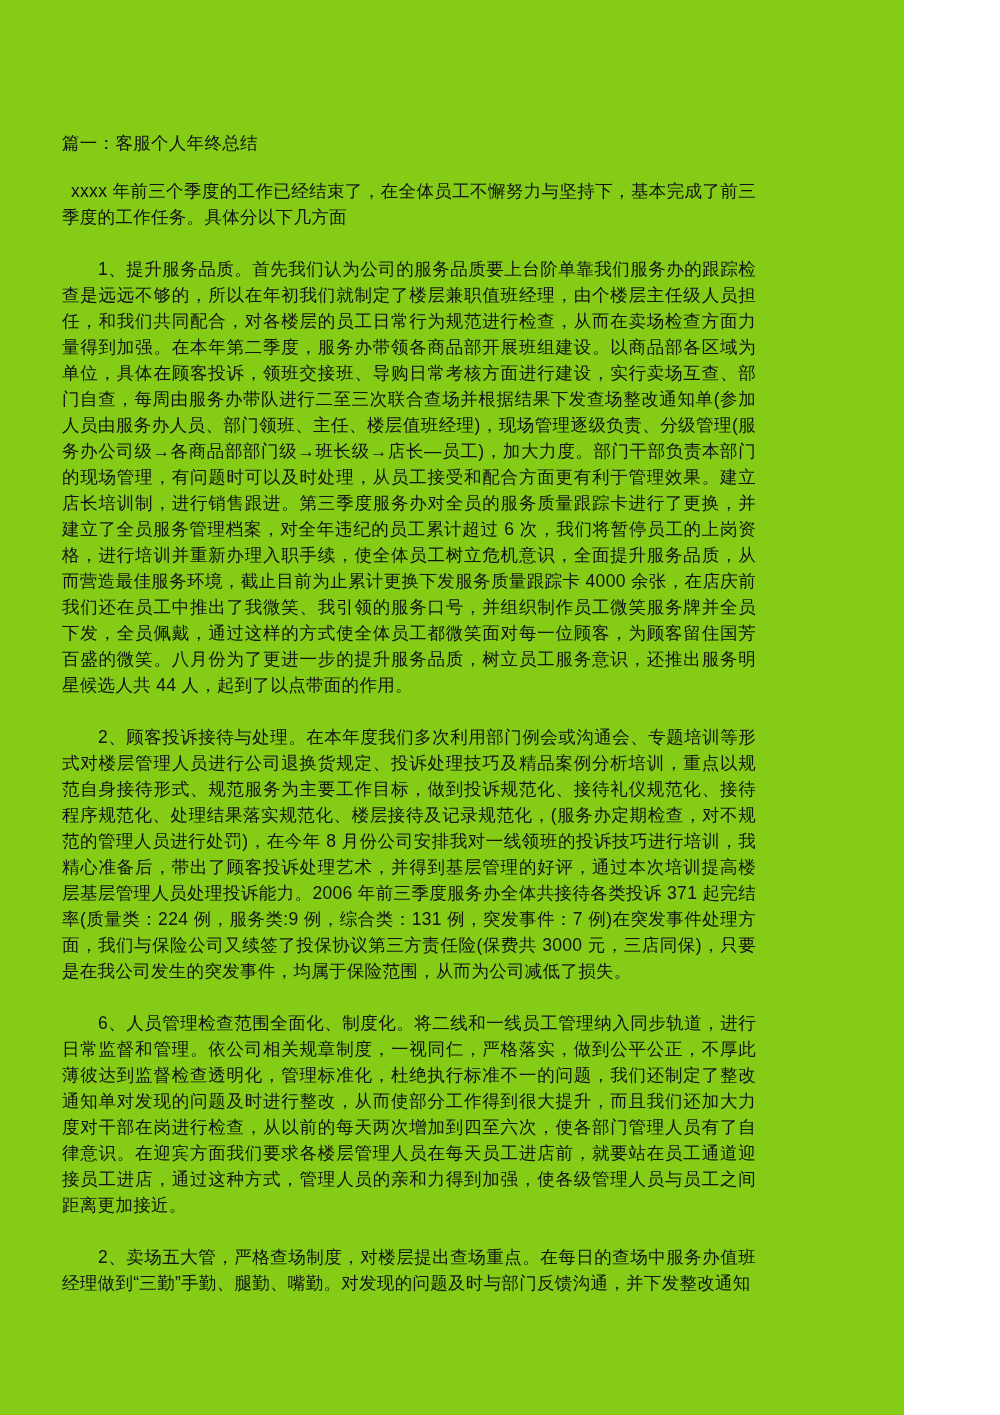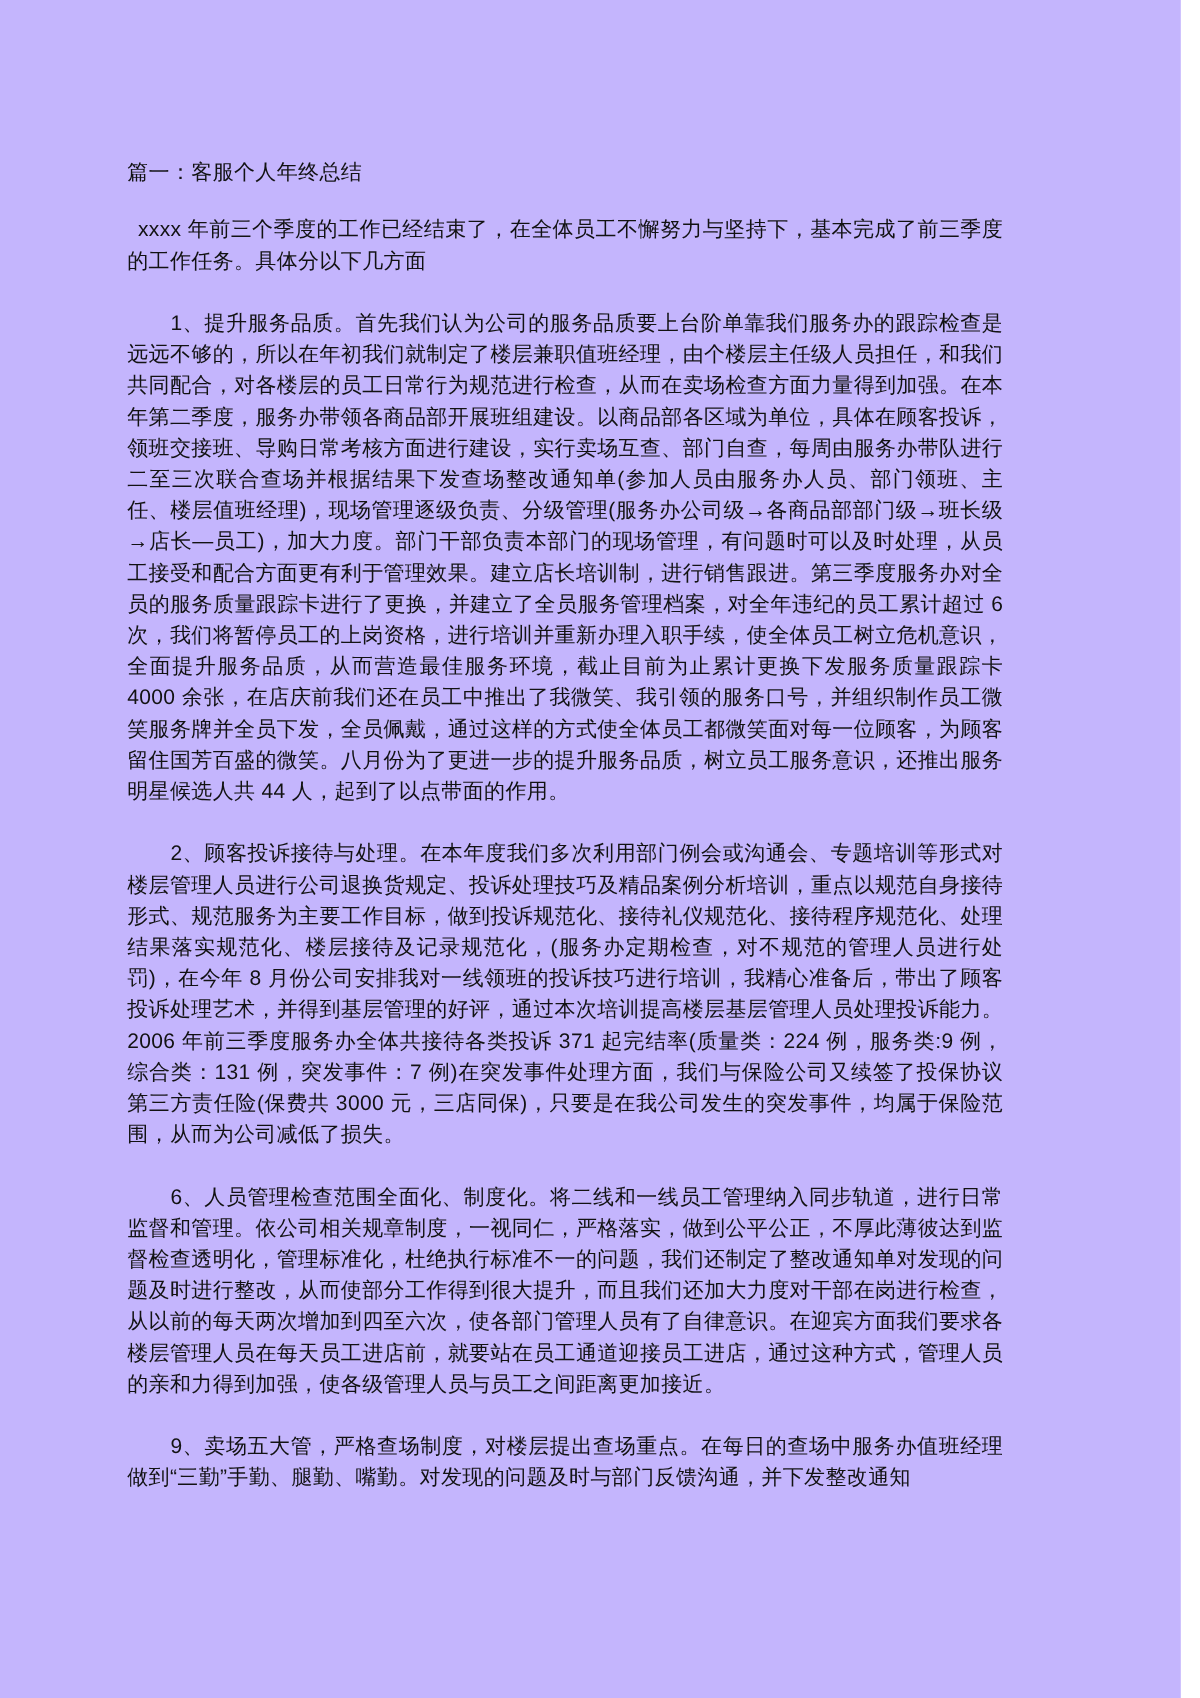--- a/index.html
+++ b/index.html
@@ -7,24 +7,24 @@
     padding: 0;
     background: #ffffff;
   }
   body {
     width: 1000px;
     height: 1415px;
     overflow: hidden;
   }
   .doc-page {
     box-sizing: border-box;
-    width: 984px;
+    width: 904px;
     height: 1415px;
-    background: #c4b5fd;
-    padding: 130px 148px 40px 106px;
+    background: #84cc16;
+    padding: 130px 148px 40px 62px;
     font-family: "Liberation Sans", "DejaVu Sans", sans-serif;
     color: #121212;
   }
   .doc-title {
     font-size: 17.5px;
     line-height: 26px;
     margin: 0;
     text-align: left;
     letter-spacing: 0.3px;
   }
@@ -45,14 +45,14 @@
   <div class="doc-title">篇一：客服个人年终总结</div>
 
   <p class="doc-paragraph indent-half">xxxx 年前三个季度的工作已经结束了，在全体员工不懈努力与坚持下，基本完成了前三季度的工作任务。具体分以下几方面</p>
 
   <p class="doc-paragraph indent-two">1、提升服务品质。首先我们认为公司的服务品质要上台阶单靠我们服务办的跟踪检查是远远不够的，所以在年初我们就制定了楼层兼职值班经理，由个楼层主任级人员担任，和我们共同配合，对各楼层的员工日常行为规范进行检查，从而在卖场检查方面力量得到加强。在本年第二季度，服务办带领各商品部开展班组建设。以商品部各区域为单位，具体在顾客投诉，领班交接班、导购日常考核方面进行建设，实行卖场互查、部门自查，每周由服务办带队进行二至三次联合查场并根据结果下发查场整改通知单(参加人员由服务办人员、部门领班、主任、楼层值班经理)，现场管理逐级负责、分级管理(服务办公司级→各商品部部门级→班长级→店长―员工)，加大力度。部门干部负责本部门的现场管理，有问题时可以及时处理，从员工接受和配合方面更有利于管理效果。建立店长培训制，进行销售跟进。第三季度服务办对全员的服务质量跟踪卡进行了更换，并建立了全员服务管理档案，对全年违纪的员工累计超过 6 次，我们将暂停员工的上岗资格，进行培训并重新办理入职手续，使全体员工树立危机意识，全面提升服务品质，从而营造最佳服务环境，截止目前为止累计更换下发服务质量跟踪卡 4000 余张，在店庆前我们还在员工中推出了我微笑、我引领的服务口号，并组织制作员工微笑服务牌并全员下发，全员佩戴，通过这样的方式使全体员工都微笑面对每一位顾客，为顾客留住国芳百盛的微笑。八月份为了更进一步的提升服务品质，树立员工服务意识，还推出服务明星候选人共 44 人，起到了以点带面的作用。</p>
 
   <p class="doc-paragraph indent-two">2、顾客投诉接待与处理。在本年度我们多次利用部门例会或沟通会、专题培训等形式对楼层管理人员进行公司退换货规定、投诉处理技巧及精品案例分析培训，重点以规范自身接待形式、规范服务为主要工作目标，做到投诉规范化、接待礼仪规范化、接待程序规范化、处理结果落实规范化、楼层接待及记录规范化，(服务办定期检查，对不规范的管理人员进行处罚)，在今年 8 月份公司安排我对一线领班的投诉技巧进行培训，我精心准备后，带出了顾客投诉处理艺术，并得到基层管理的好评，通过本次培训提高楼层基层管理人员处理投诉能力。2006 年前三季度服务办全体共接待各类投诉 371 起完结率(质量类：224 例，服务类:9 例，综合类：131 例，突发事件：7 例)在突发事件处理方面，我们与保险公司又续签了投保协议第三方责任险(保费共 3000 元，三店同保)，只要是在我公司发生的突发事件，均属于保险范围，从而为公司减低了损失。</p>
 
   <p class="doc-paragraph indent-two">6、人员管理检查范围全面化、制度化。将二线和一线员工管理纳入同步轨道，进行日常监督和管理。依公司相关规章制度，一视同仁，严格落实，做到公平公正，不厚此薄彼达到监督检查透明化，管理标准化，杜绝执行标准不一的问题，我们还制定了整改通知单对发现的问题及时进行整改，从而使部分工作得到很大提升，而且我们还加大力度对干部在岗进行检查，从以前的每天两次增加到四至六次，使各部门管理人员有了自律意识。在迎宾方面我们要求各楼层管理人员在每天员工进店前，就要站在员工通道迎接员工进店，通过这种方式，管理人员的亲和力得到加强，使各级管理人员与员工之间距离更加接近。</p>
 
-  <p class="doc-paragraph indent-two">9、卖场五大管，严格查场制度，对楼层提出查场重点。在每日的查场中服务办值班经理做到“三勤”手勤、腿勤、嘴勤。对发现的问题及时与部门反馈沟通，并下发整改通知</p>
+  <p class="doc-paragraph indent-two">2、卖场五大管，严格查场制度，对楼层提出查场重点。在每日的查场中服务办值班经理做到“三勤”手勤、腿勤、嘴勤。对发现的问题及时与部门反馈沟通，并下发整改通知</p>
 </div>
 
 </body></html>

